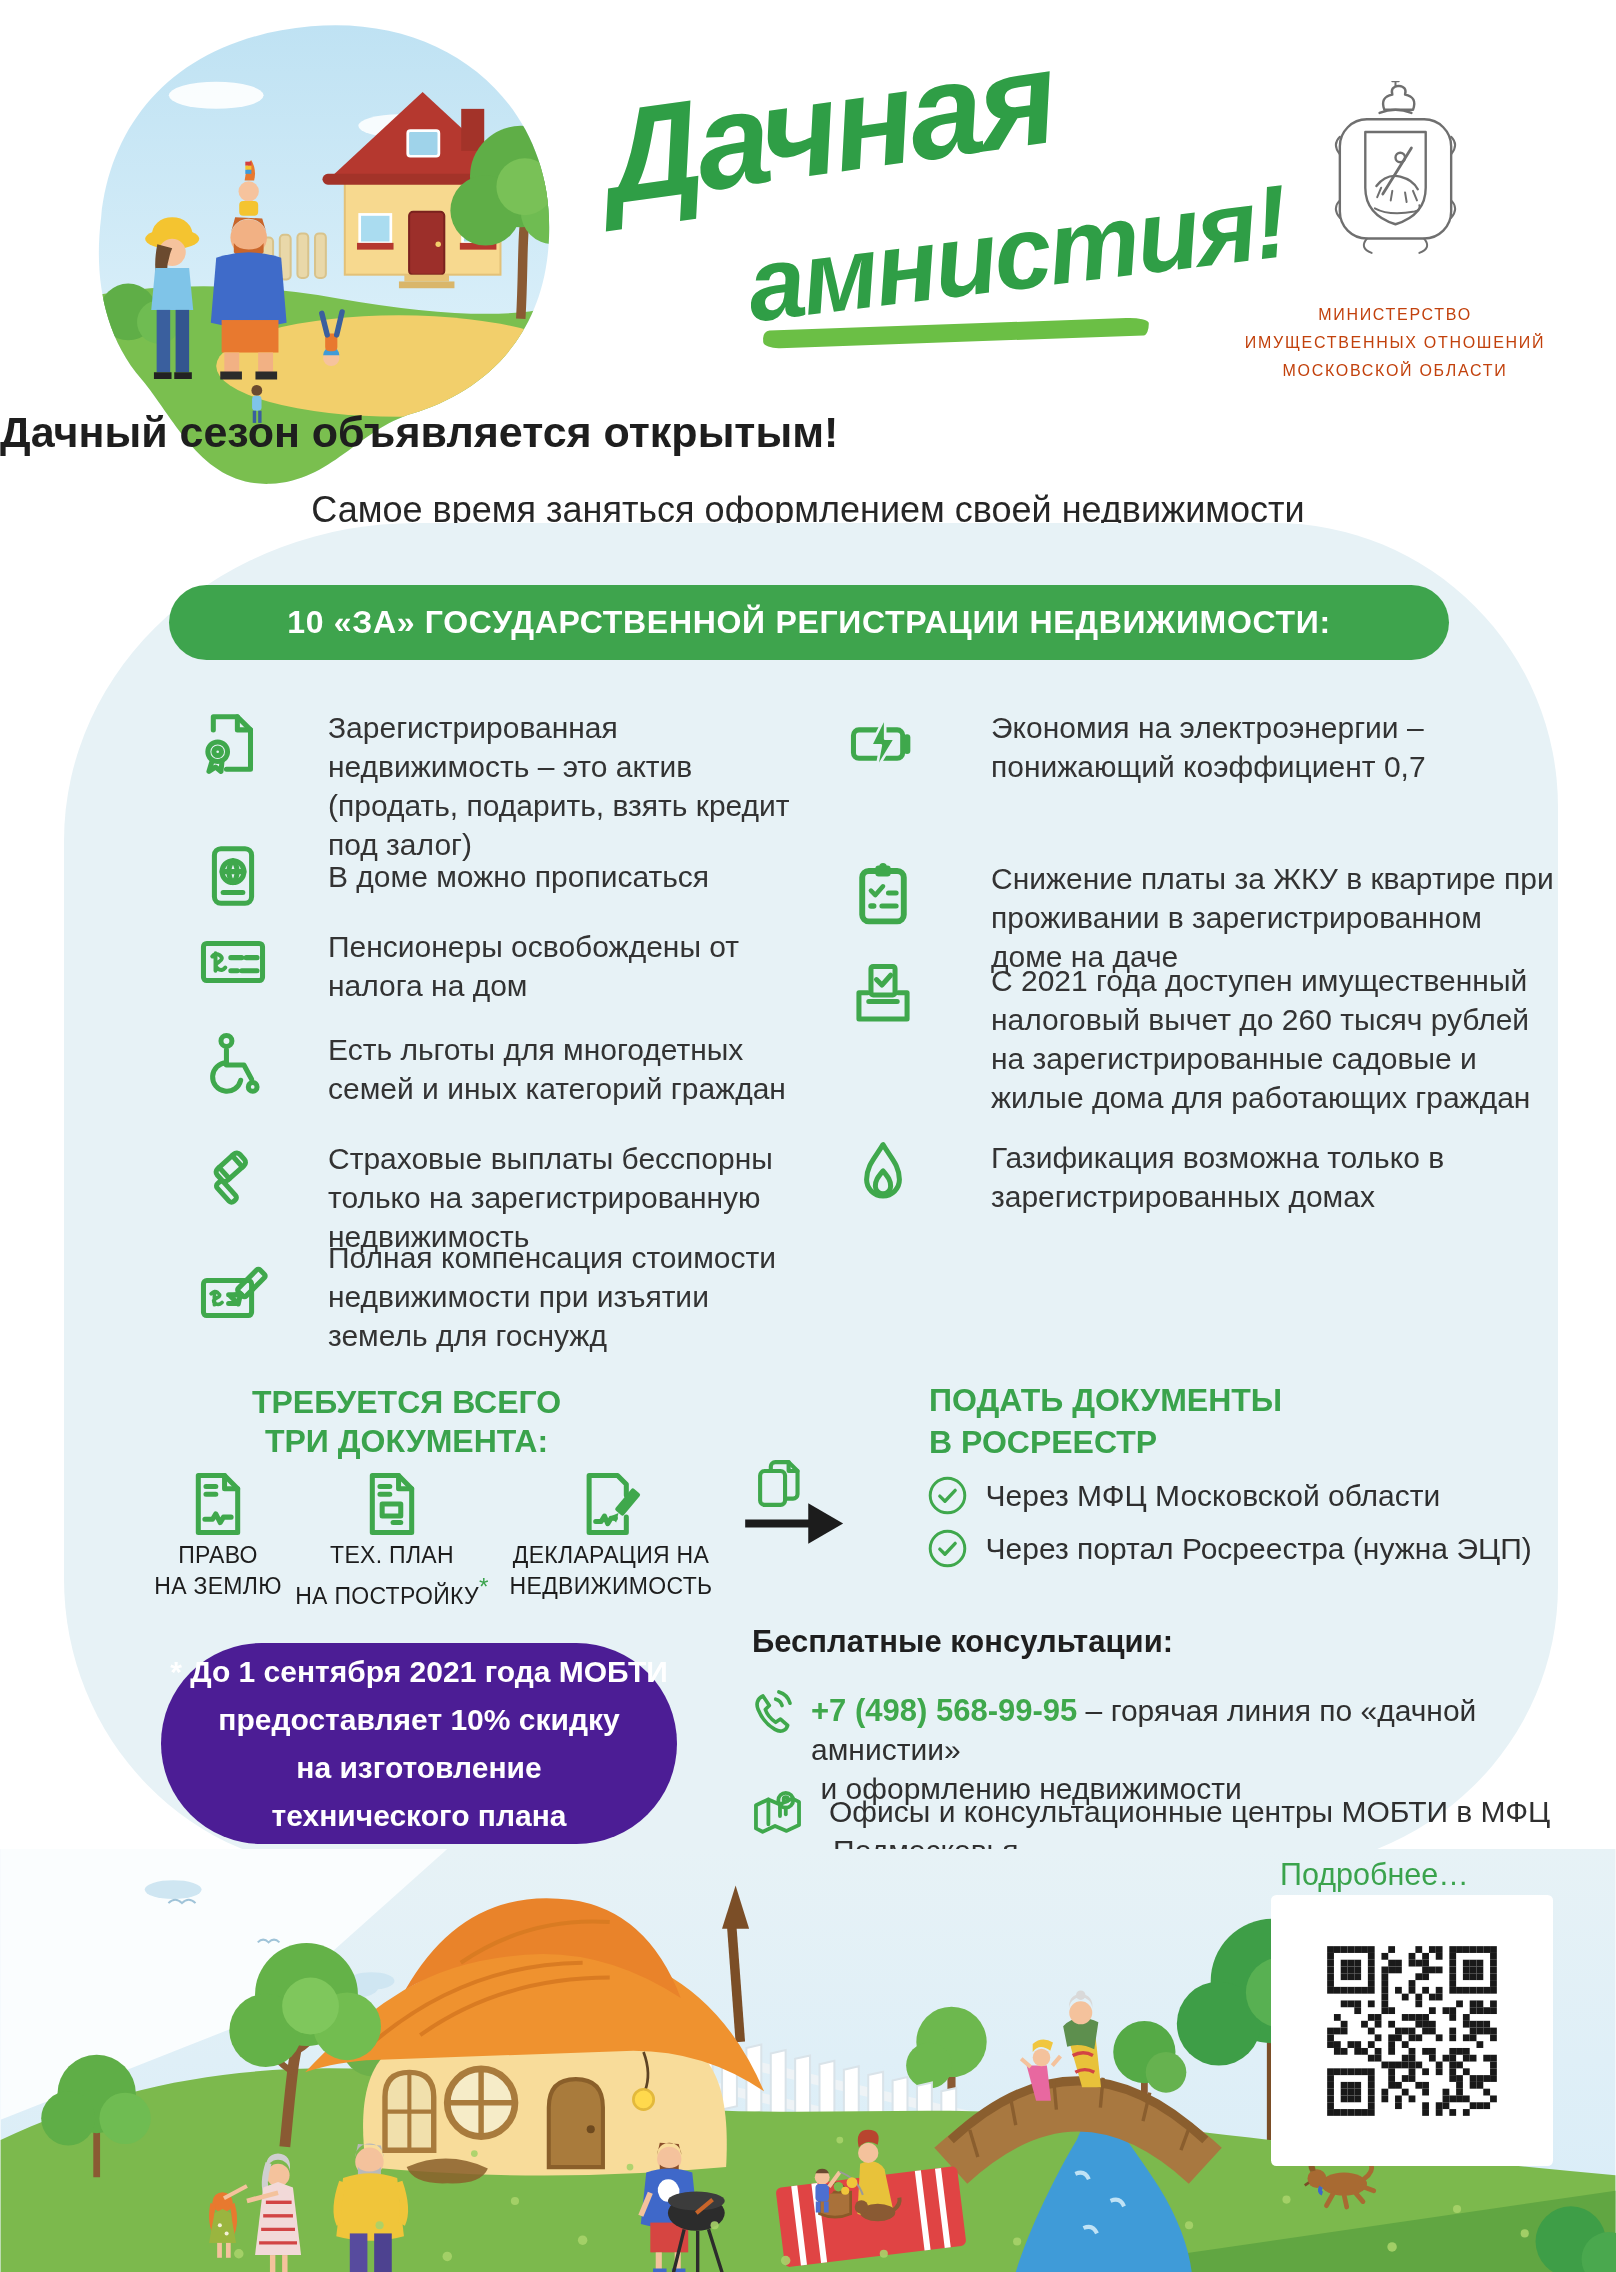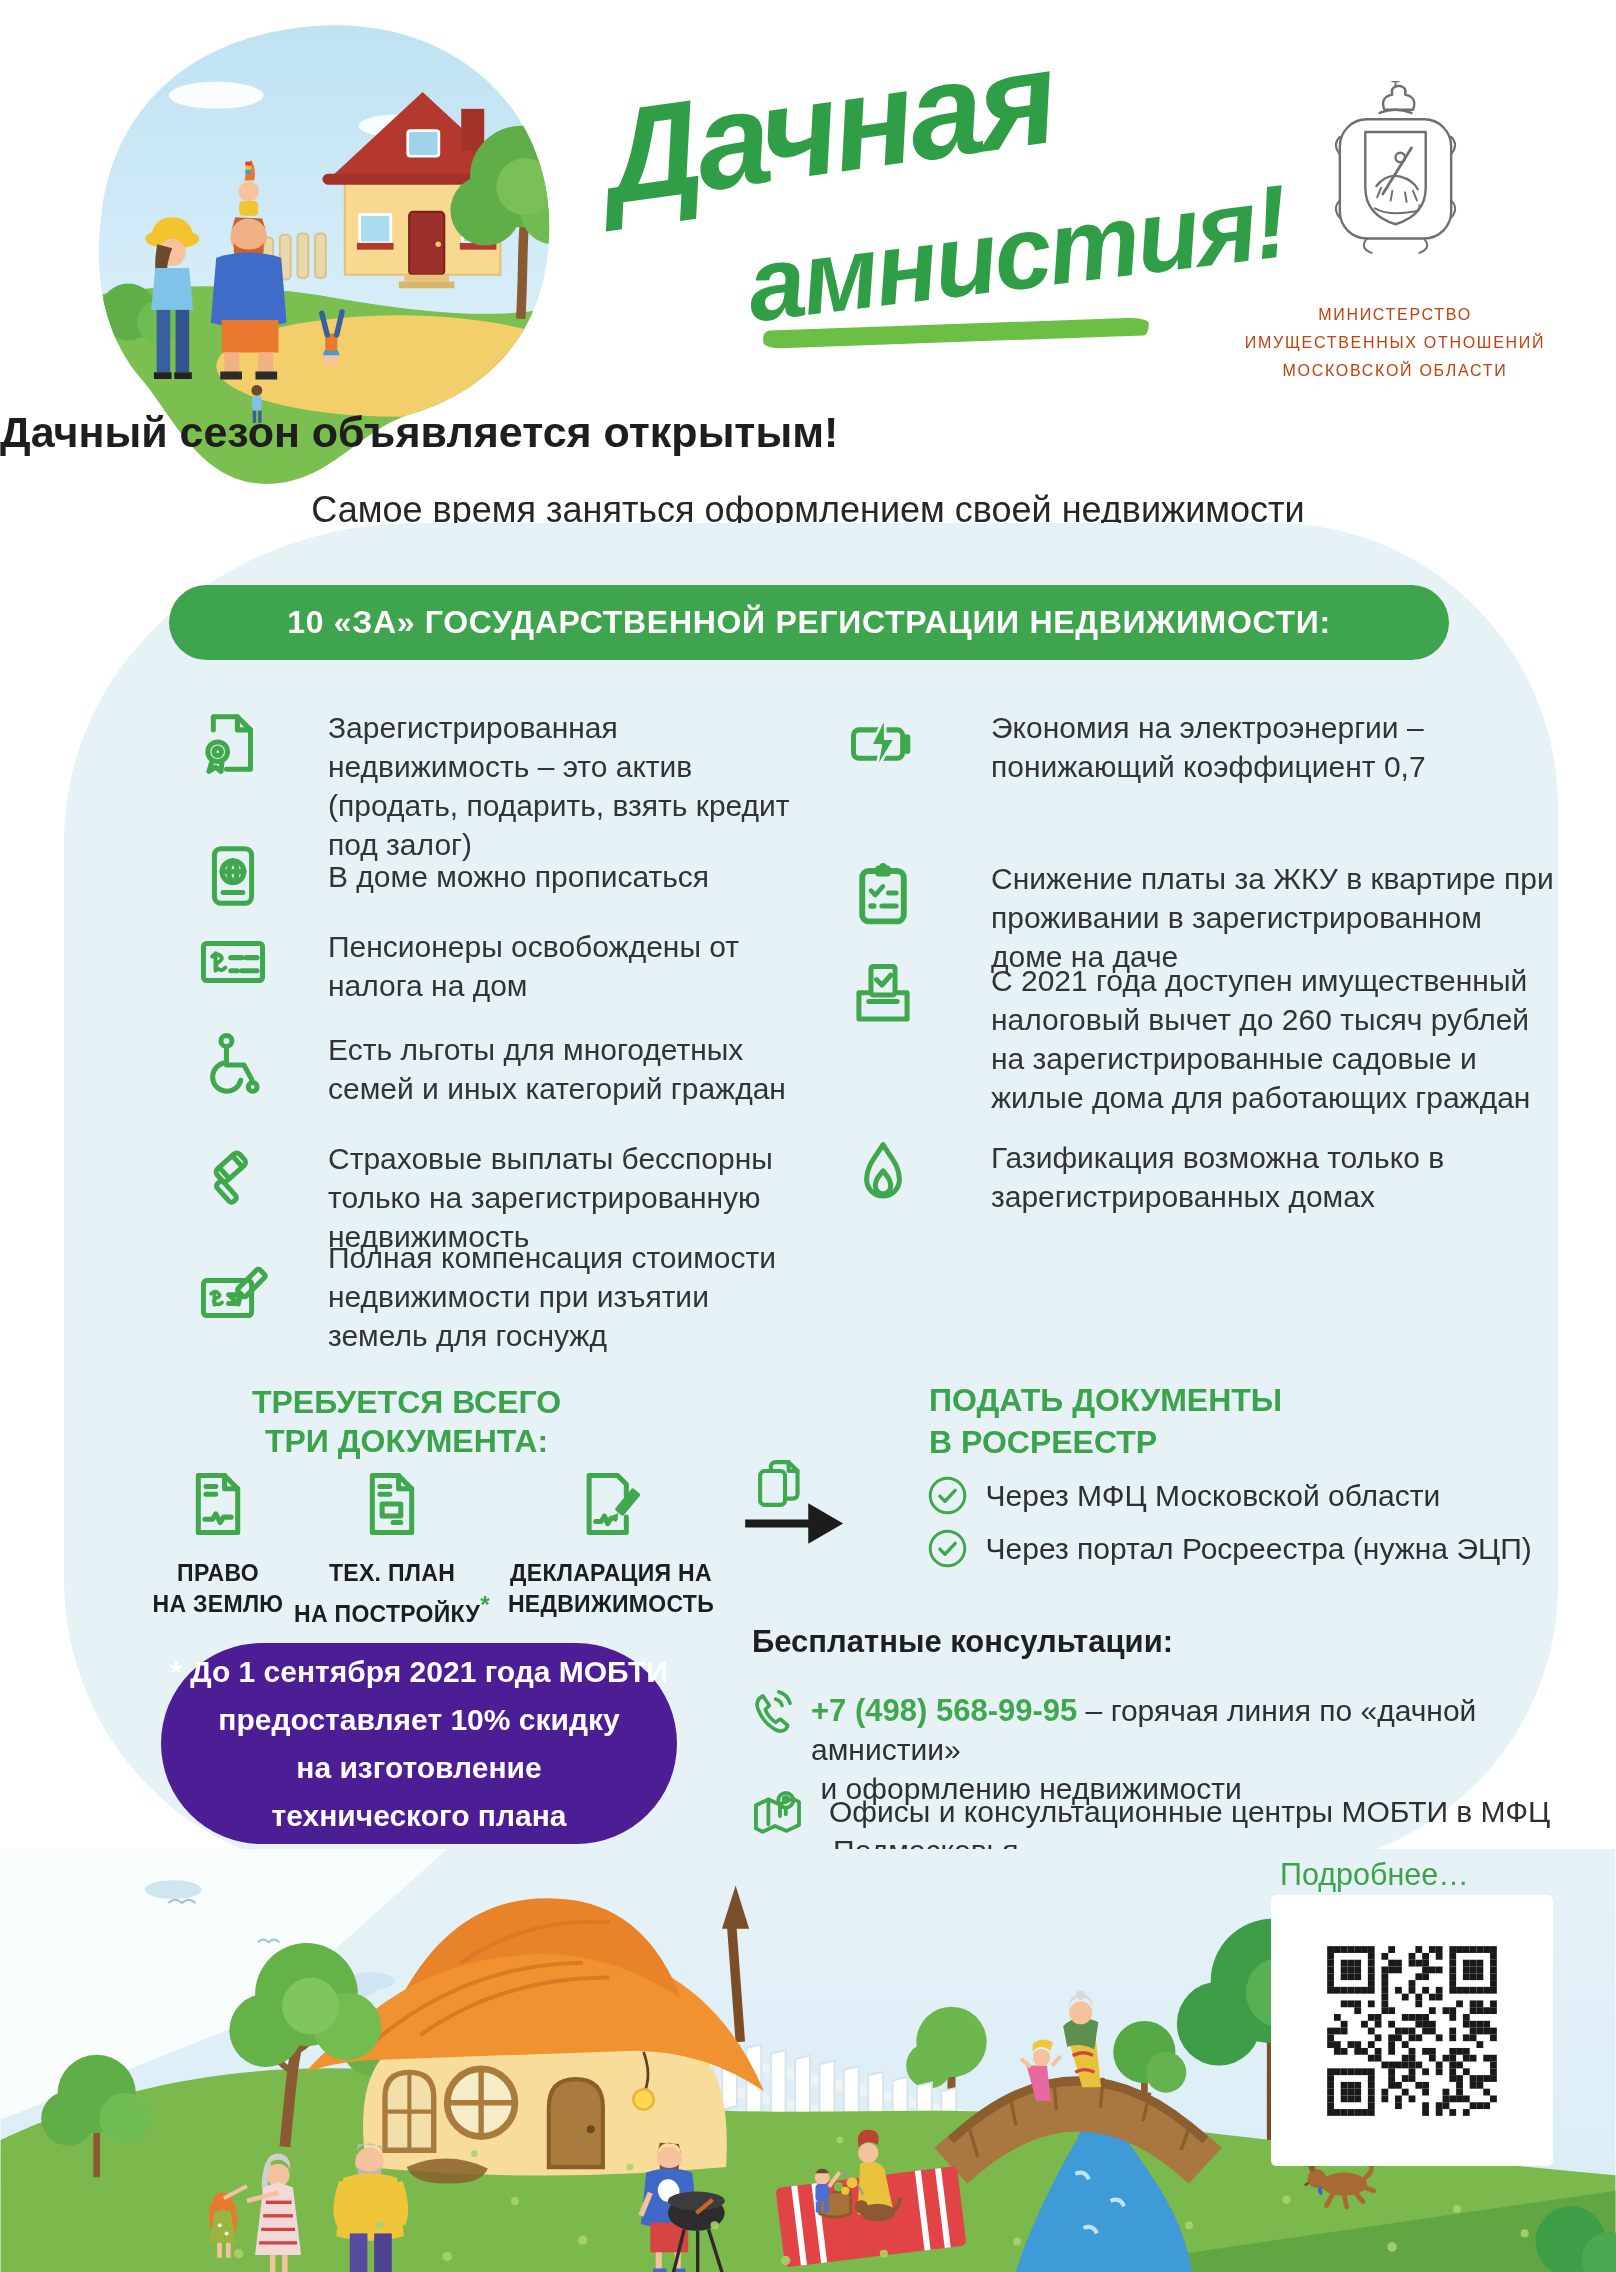--- a/index.html
+++ b/index.html
@@ -41,21 +41,21 @@
   .benefit p{margin:0;font-size:30px;line-height:39px;color:#333;}
   .col-l p{width:474px;}
   .col-r p{width:569px;}
   .gicon{stroke:#3fa84c;fill:none;stroke-width:4.6;stroke-linecap:round;stroke-linejoin:round;}
 
   
   .docs-title{left:217px;top:1383px;width:379px;text-align:center;font-size:32px;font-weight:700;
               color:#3aa34c;line-height:39px;}
   .doc-col{position:absolute;top:1469px;width:284px;text-align:center;transform:translateX(-50%);}
   .doc-col .ic{margin:0 auto;width:70px;height:70px;}
-  .doc-col .lbl{margin-top:19px;font-size:23px;line-height:31px;font-weight:700;color:#1d1d1d;letter-spacing:0.3px;}
+  .doc-col .lbl{margin-top:1px;font-size:23px;line-height:31px;font-weight:400;color:#1d1d1d;letter-spacing:0.3px;}
   .doc-col .ast{color:#3aa34c;font-size:24.4px;vertical-align:super;}
 
   
   .copy-ic{left:753px;top:1455px;width:57px;height:57px;}
   .arrow{left:742px;top:1498px;width:105px;height:51px;}
   .submit-title{left:929px;top:1379px;font-size:32px;font-weight:700;color:#3aa34c;line-height:42px;}
   .opt{position:absolute;left:927px;display:flex;align-items:center;}
   .opt .ic{width:41px;height:41px;margin-right:17.6px;flex:0 0 auto;}
   .opt p{margin:0;font-size:30px;color:#2f2f2f;}
 

